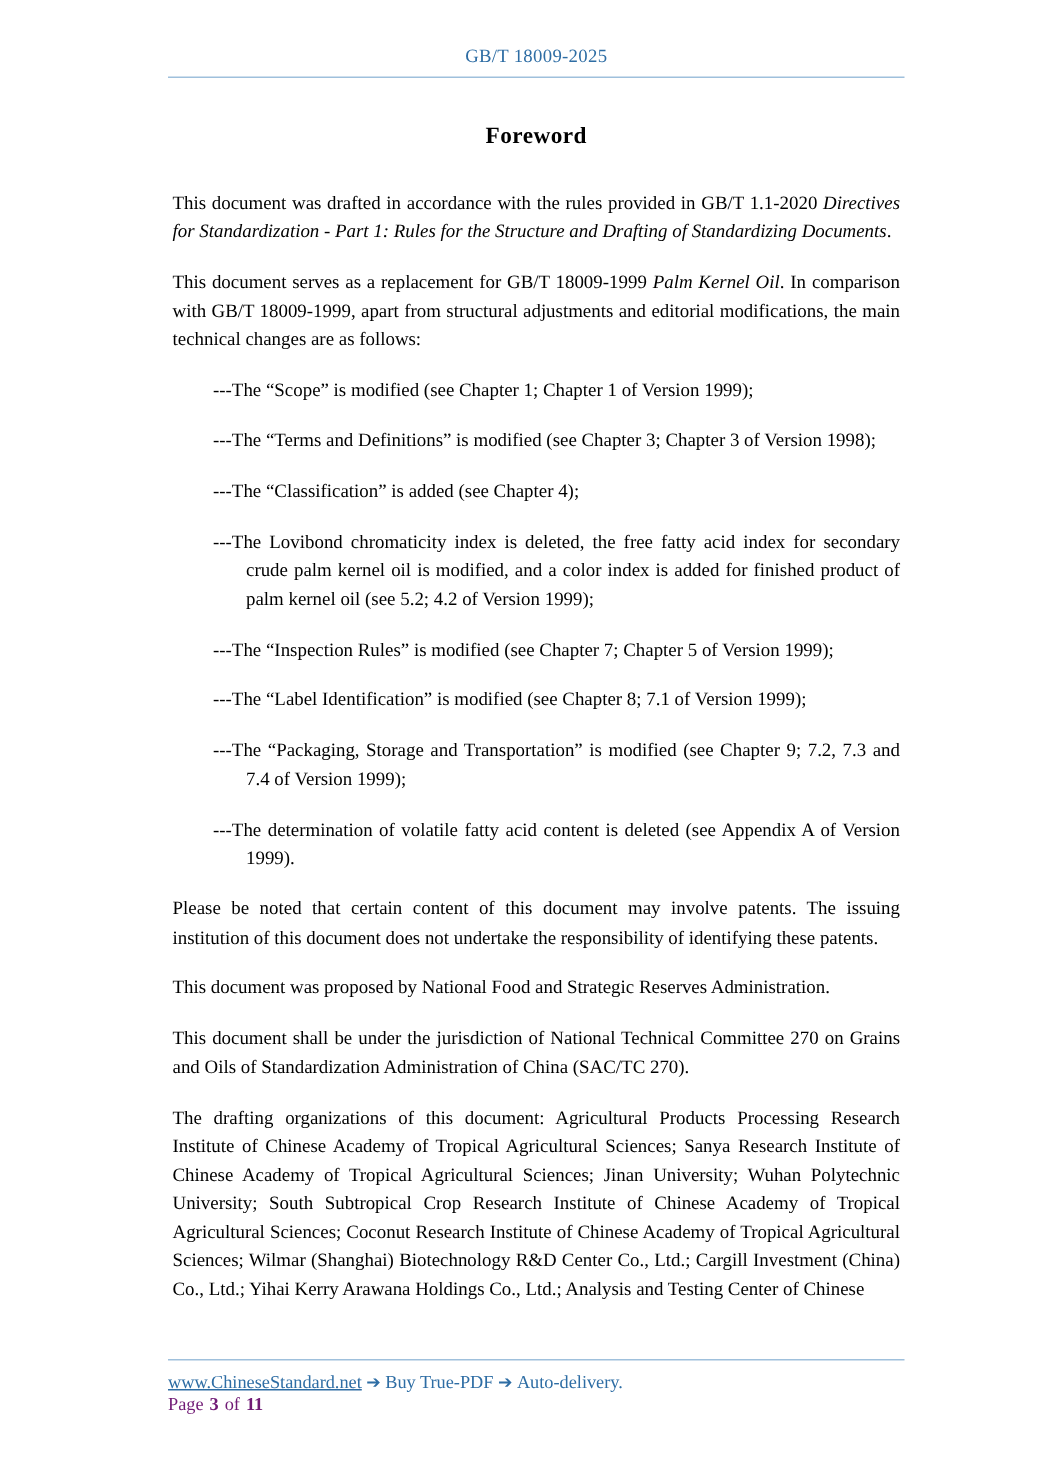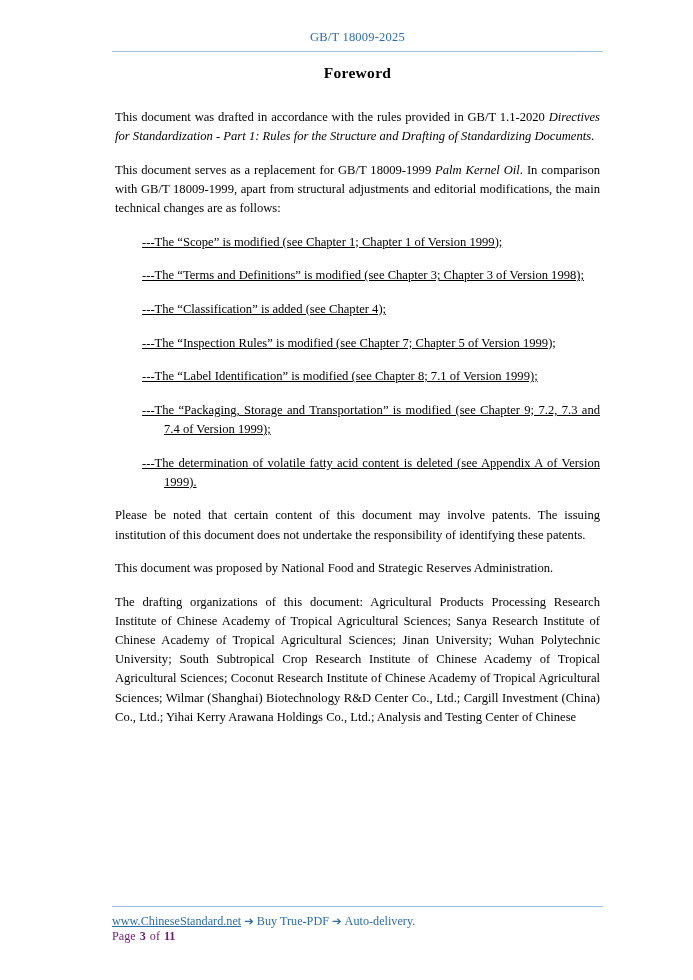--- a/index.html
+++ b/index.html
@@ -38,21 +38,21 @@
     border: 0;
     border-top: 1px solid #9fc0dc;
     height: 0;
     width: 100%;
   }
 
   
   .body {
     position: absolute;
     left: 104px;
-    top: 64px;
+    top: 82px;
     width: 485px;
   }
   .doc-title {
     text-align: center;
     font-weight: bold;
     font-size: 15.5px;
     margin: 0 0 26px 0;
     letter-spacing: 0.3px;
   }
   p.para {
@@ -61,21 +61,20 @@
     line-height: 1.52;
     text-align: justify;
     text-justify: inter-word;
   }
   p.para:last-child { margin-bottom: 0; }
 
   .list {
     margin: 0;
     padding: 0;
     list-style: none;
-    text-decoration: underline;
   }
   .list li {
     font-size: 12.6px;
     line-height: 1.52;
     text-align: justify;
     text-justify: inter-word;
     margin: 0 0 14.5px 0;
     padding-left: 49px;
     text-indent: -22px;
   }
@@ -139,28 +138,30 @@
     <div class="doc-title">Foreword</div>
 
     <p class="para"><span>This document was drafted in accordance with the rules provided in GB/T 1.1-2020 </span><span class="it">Directives for Standardization - Part 1: Rules for the Structure and Drafting of Standardizing Documents</span><span>.</span></p>
 
     <p class="para"><span>This document serves as a replacement for GB/T 18009-1999 </span><span class="it">Palm Kernel Oil</span><span>. In comparison with GB/T 18009-1999, apart from structural adjustments and editorial modifications, the main technical changes are as follows:</span></p>
 
     <ul class="list">
       <li>---The “Scope” is modified (see Chapter 1; Chapter 1 of Version 1999);</li>
       <li>---The “Terms and Definitions” is modified (see Chapter 3; Chapter 3 of Version 1998);</li>
       <li>---The “Classification” is added (see Chapter 4);</li>
+      <li>---The Lovibond chromaticity index is deleted, the free fatty acid index for secondary crude palm kernel oil is modified, and a color index is added for finished product of palm kernel oil (see 5.2; 4.2 of Version 1999);</li>
       <li>---The “Inspection Rules” is modified (see Chapter 7; Chapter 5 of Version 1999);</li>
       <li>---The “Label Identification” is modified (see Chapter 8; 7.1 of Version 1999);</li>
       <li>---The “Packaging, Storage and Transportation” is modified (see Chapter 9; 7.2, 7.3 and 7.4 of Version 1999);</li>
       <li>---The determination of volatile fatty acid content is deleted (see Appendix A of Version 1999).</li>
     </ul>
 
     <p class="para">Please be noted that certain content of this document may involve patents. The issuing institution of this document does not undertake the responsibility of identifying these patents.</p>
     <p class="para">This document was proposed by National Food and Strategic Reserves Administration.</p>
+    <p class="para">This document shall be under the jurisdiction of National Technical Committee 270 on Grains and Oils of Standardization Administration of China (SAC/TC 270).</p>
     <p class="para">The drafting organizations of this document: Agricultural Products Processing Research Institute of Chinese Academy of Tropical Agricultural Sciences; Sanya Research Institute of Chinese Academy of Tropical Agricultural Sciences; Jinan University; Wuhan Polytechnic University; South Subtropical Crop Research Institute of Chinese Academy of Tropical Agricultural Sciences; Coconut Research Institute of Chinese Academy of Tropical Agricultural Sciences; Wilmar (Shanghai) Biotechnology R&amp;D Center Co., Ltd.; Cargill Investment (China) Co., Ltd.; Yihai Kerry Arawana Holdings Co., Ltd.; Analysis and Testing Center of Chinese</p>
 
   </div>
 
   <div class="footer">
     <hr class="footer-rule">
     <div class="footer-row">
       <div class="footer-left"><a class="footer-link" href="#">www.ChineseStandard.net</a><span class="arrow">➔</span><span>Buy True-PDF</span><span class="arrow">➔</span><span>Auto-delivery.</span></div>
       <div class="footer-right"><span>Page</span><span class="sp"></span><b>3</b><span class="sp"></span><span>of</span><span class="sp"></span><b>11</b></div>
     </div>

